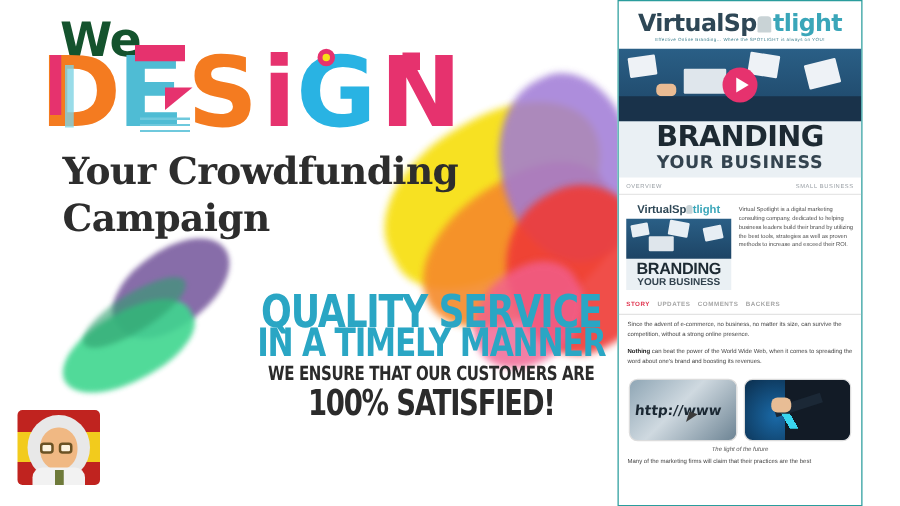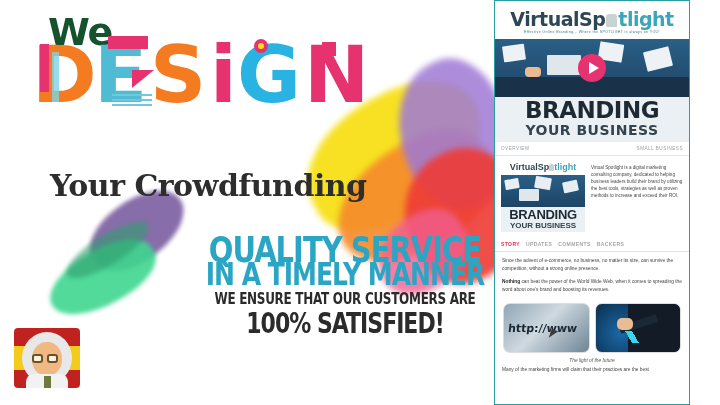--- a/index.html
+++ b/index.html
@@ -15,21 +15,21 @@
 
   .hl-we { position:absolute; left:48px; top:10px; font-family:"DejaVu Sans", sans-serif;
            font-weight:bold; font-size:38px; color:#14532d; letter-spacing:-1px; z-index:6; }
 
   
   #design { position:absolute; left:32px; top:32px; width:360px; height:90px; z-index:6; }
   #design .ltr { position:absolute; top:0; font-family:"DejaVu Sans", sans-serif;
                  font-weight:bold; font-size:78px; line-height:86px; }
 
   .hl-sub { position:absolute; left:50px; font-family:"DejaVu Serif", serif; font-weight:bold;
-            font-size:30px; color:#2d2d2d; z-index:6; letter-spacing:-.5px;margin-top:48px; }
+            font-size:30px; color:#2d2d2d; z-index:6; letter-spacing:-.5px; }
   #sub1 { top:120px; }
   #sub2 { top:158px; }
 
   .qs { position:absolute; z-index:7; color:#2aa6c4; font-family:"DejaVu Sans", sans-serif;
         font-weight:bold; font-style:normal; text-align:center; letter-spacing:-1px;
         transform:scaleY(1.25); transform-origin:center top; }
   #qs1 { left:200px; top:228px; width:290px; font-size:29px; }
   #qs2 { left:200px; top:256px; width:290px; font-size:25px; }
 
   .ens { position:absolute; z-index:7; color:#2b2b2b; font-family:"DejaVu Sans", sans-serif;
@@ -163,20 +163,21 @@
       <span style="position:absolute;left:100px;top:38px;width:0;height:0;
                    border-left:22px solid #e6326e;border-bottom:18px solid transparent;"></span>
       <span style="position:absolute;left:222px;top:7px;width:14px;height:14px;border-radius:50%;
                    background:#f7e017;border:4px solid #e6326e;"></span>
       <span style="position:absolute;left:290px;top:10px;width:14px;height:14px;background:#e6326e;"></span>
       <span style="position:absolute;left:80px;top:62px;width:40px;height:14px;
                    background:repeating-linear-gradient(#6fc9dd 0 2px, transparent 2px 5px);"></span>
     </div>
 
     <div class="hl-sub" id="sub1">Your Crowdfunding</div>
+    <div class="hl-sub" id="sub2">Campaign</div>
 
     <div class="qs" id="qs1">QUALITY SERVICE</div>
     <div class="qs" id="qs2">IN A TIMELY MANNER</div>
 
     <div class="ens" id="ens1">WE ENSURE THAT OUR CUSTOMERS ARE</div>
     <div class="ens" id="ens2">100% SATISFIED!</div>
 
     <div id="brand">
       <div id="avatar">
         <span class="hair"></span>

